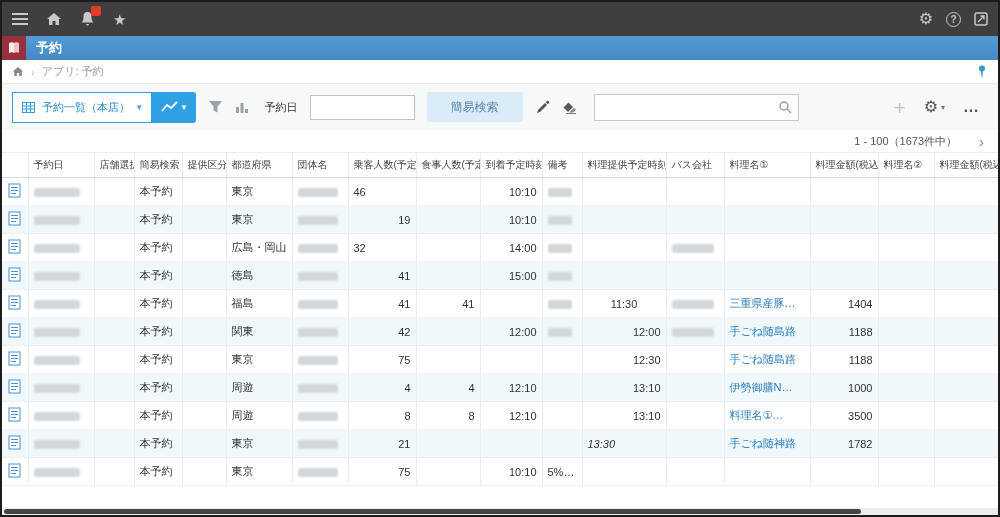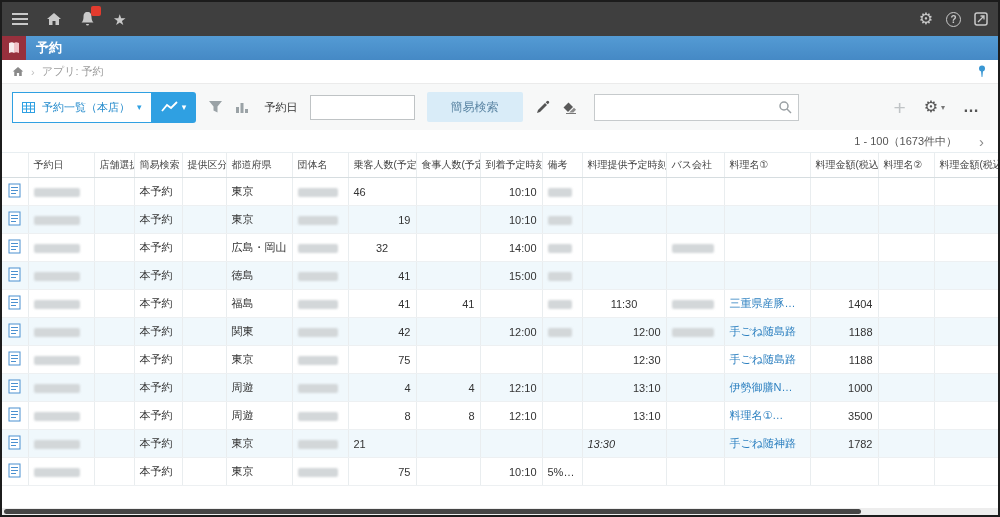--- a/index.html
+++ b/index.html
@@ -333,21 +333,21 @@
                 <line x1="3" y1="4.5" x2="10" y2="4.5" stroke="#4a90d0"></line>
                 <line x1="3" y1="7.5" x2="10" y2="7.5" stroke="#4a90d0"></line>
                 <line x1="3" y1="10.5" x2="8" y2="10.5" stroke="#4a90d0"></line>
               </svg></td>
             <td><span class="blur-blob" style="width: 46px;"></span></td>
             <td></td>
             <td>本予約</td>
             <td></td>
             <td>広島・岡山</td>
             <td><span class="blur-blob" style="width: 40px;"></span></td>
-            <td style="text-align: center;">32</td>
+            <td style="text-align: left;">32</td>
             <td style="text-align: right;"></td>
             <td style="text-align: right;">14:00</td>
             <td><span class="blur-blob" style="width: 24px;"></span></td>
             <td style="text-align: right;"></td>
             <td><span class="blur-blob" style="width: 42px;"></span></td>
             <td></td>
             <td style="text-align: right;"></td>
             <td></td>
             <td style="text-align: right;"></td>
           </tr>
@@ -501,21 +501,21 @@
                 <line x1="3" y1="4.5" x2="10" y2="4.5" stroke="#4a90d0"></line>
                 <line x1="3" y1="7.5" x2="10" y2="7.5" stroke="#4a90d0"></line>
                 <line x1="3" y1="10.5" x2="8" y2="10.5" stroke="#4a90d0"></line>
               </svg></td>
             <td><span class="blur-blob" style="width: 46px;"></span></td>
             <td></td>
             <td>本予約</td>
             <td></td>
             <td>東京</td>
             <td><span class="blur-blob" style="width: 40px;"></span></td>
-            <td style="">21</td>
+            <td style="text-align: right;">21</td>
             <td style="text-align: right;"></td>
             <td style="text-align: right;"></td>
             <td></td>
             <td style="text-align: left; font-style: italic;">13:30</td>
             <td></td>
             <td><a class="cell-link">手ごね随神路</a></td>
             <td style="text-align: right;">1782</td>
             <td></td>
             <td style="text-align: right;"></td>
           </tr>

